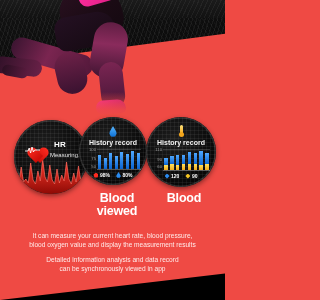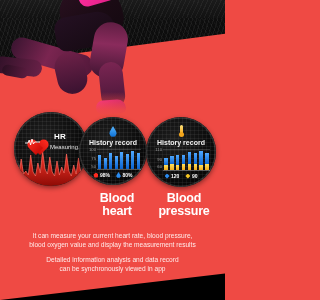--- a/index.html
+++ b/index.html
@@ -106,21 +106,21 @@
   }
 
   
   .watches{position:absolute;left:0;top:112px;width:225px;height:78px;}
   .watch{
     position:absolute;border-radius:50%;
     background:radial-gradient(circle at 40% 32%, #1d1d1d 0%, #0a0a0a 62%, #000 100%);
     box-shadow:0 2px 5px rgba(0,0,0,.45), inset 0 0 0 1.5px #2b2b2b;
     overflow:hidden;
   }
-  .w1{left:14px;top:0;width:74px;height:74px;}
+  .w1{left:14px;top:8px;width:74px;height:74px;}
   .w2{left:79px;top:5px;width:68px;height:68px;}
   .w3{left:146px;top:5px;width:70px;height:70px;}
   .grid{
     position:absolute;inset:0;
     background:
       repeating-linear-gradient(0deg, rgba(255,255,255,.055) 0 1px, transparent 1px 4px),
       repeating-linear-gradient(90deg, rgba(255,255,255,.05) 0 1px, transparent 1px 4px);
   }
 
   
@@ -334,25 +334,24 @@
           <span class="dot-y2"></span>
           <span>90</span>
         </span>
       </div>
     </div>
   </div>
 
   <div class="heads">
     <div class="head h2">
       <div>Blood</div>
-      <div>heart</div>
+      <div>viewed</div>
     </div>
     <div class="head h3">
       <div>Blood</div>
-      <div>pressure</div>
     </div>
   </div>
 
   <div class="copy">
     <p>It can measure your current heart rate, blood pressure,</p>
     <p>blood oxygen value and display the measurement results</p>
     <p class="p2">Detailed information analysis and data record</p>
     <p>can be synchronously viewed in app</p>
   </div>
 

